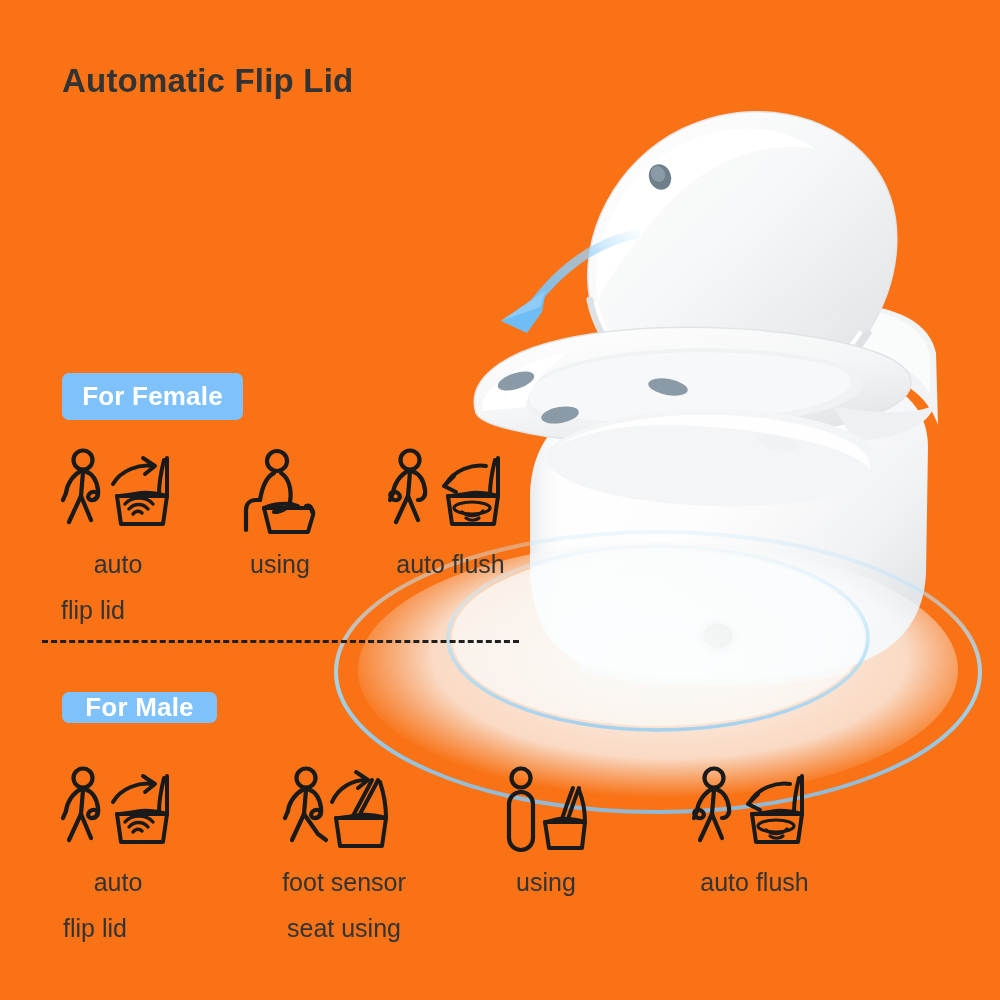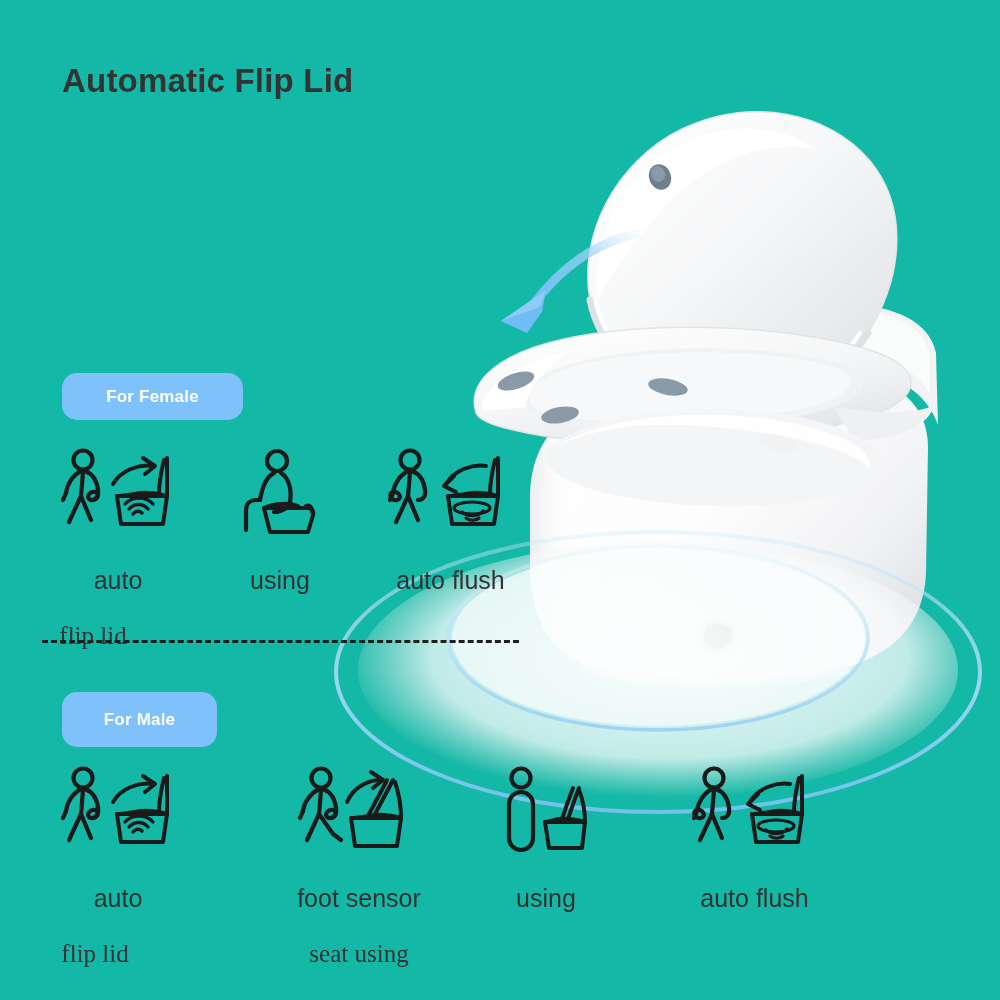--- a/index.html
+++ b/index.html
@@ -2,64 +2,64 @@
 <html><head>
 <meta charset="utf-8">
 <style>
   html,body{margin:0;padding:0;}
   body{
     width:1000px;height:1000px;overflow:hidden;
     background:#f0f0f0;
     font-family:"Liberation Sans","DejaVu Sans",sans-serif;
     position:relative;
   }
-  #stage{position:absolute;inset:0;width:1000px;height:1000px;overflow:hidden;background:#14b8a6;}
+  #stage{position:absolute;inset:0;width:1000px;height:1000px;overflow:hidden;background:#f97316;}
 
   
   #title-block{position:absolute;left:62px;top:64px;width:520px;}
   .title-line{
     font-size:33px;font-weight:bold;color:#333333;
     letter-spacing:0.2px;line-height:1.0;margin-bottom:24px;
   }
 
   
   .badge{
     position:absolute;
     background:#7fc1fb;color:#ffffff;
-    border-radius:15px;
-    font-size:17px;font-weight:bold;
+    border-radius:7px;
+    font-size:26px;font-weight:bold;
     display:flex;align-items:center;justify-content:center;
     letter-spacing:.2px;
     box-sizing:border-box;
   }
   #badge-female{left:62px;top:373px;width:181px;height:47px;}
-  #badge-male{left:62px;top:692px;width:155px;height:55px;}
+  #badge-male{left:62px;top:692px;width:155px;height:31px;}
 
   
   #divider{
     position:absolute;left:42px;top:640px;width:477px;height:0;
     border-top:3px dashed #1f1f1f;
   }
 
   
-  .feature{position:absolute;display:flex;flex-direction:column;align-items:center;gap:16px;}
+  .feature{position:absolute;display:flex;flex-direction:column;align-items:center;}
   .feature .glyph{display:block;}
   .feature .cap{
     color:#333333;font-size:25px;line-height:1.28;
     text-align:center;white-space:nowrap;margin-top:8px;
   }
-  .feature .cap.l2{margin-top:8px;font-family:Liberation Serif, serif;}
+  .feature .cap.l2{margin-top:14px;}
 
   
   #f-flip{left:55px;top:448px;}
   #f-using{left:232px;top:448px;}
   #f-flush{left:378px;top:448px;}
   
   #m-flip{left:55px;top:766px;}
-  #m-foot{left:291px;top:766px;justify-content:center;}
+  #m-foot{left:276px;top:766px;justify-content:center;}
   #m-using{left:497px;top:766px;}
   #m-flush{left:682px;top:766px;}
 
   
   #f-flip .cap.l1{transform:translateX(-2px);}
   #f-flip .cap.l2{transform:translateX(-27px);}
   #m-flip .cap.l1{transform:translateX(-2px);}
   #m-flip .cap.l2{transform:translateX(-25px);}
   #m-foot .cap.l2{transform:translateX(0px);}
   #f-using .cap.l1{transform:translateX(0px);}

